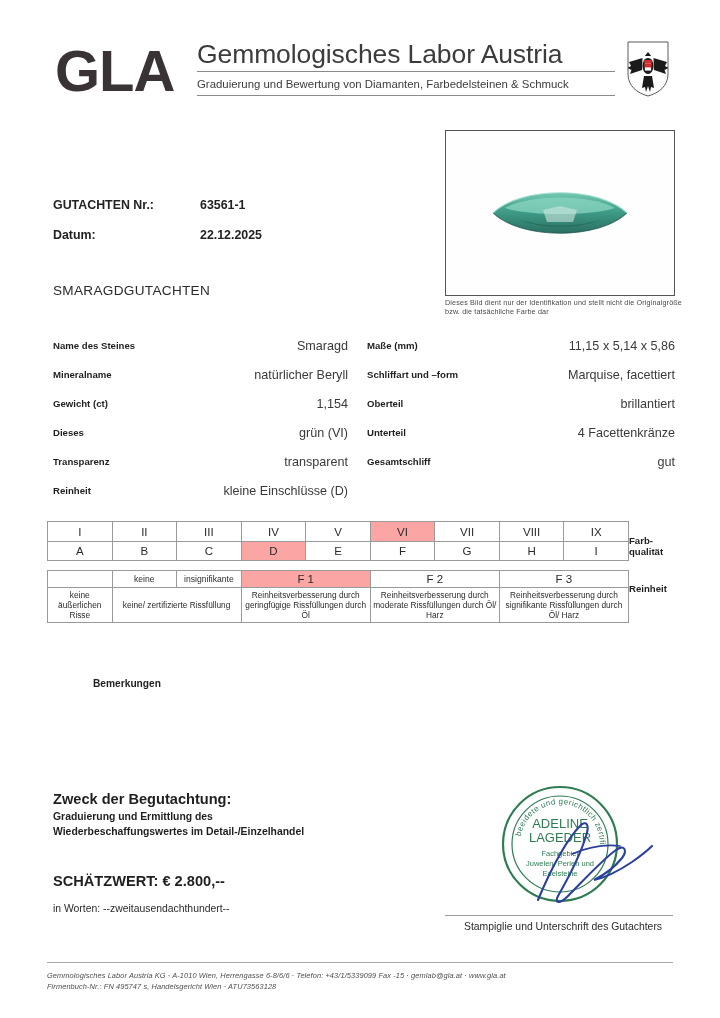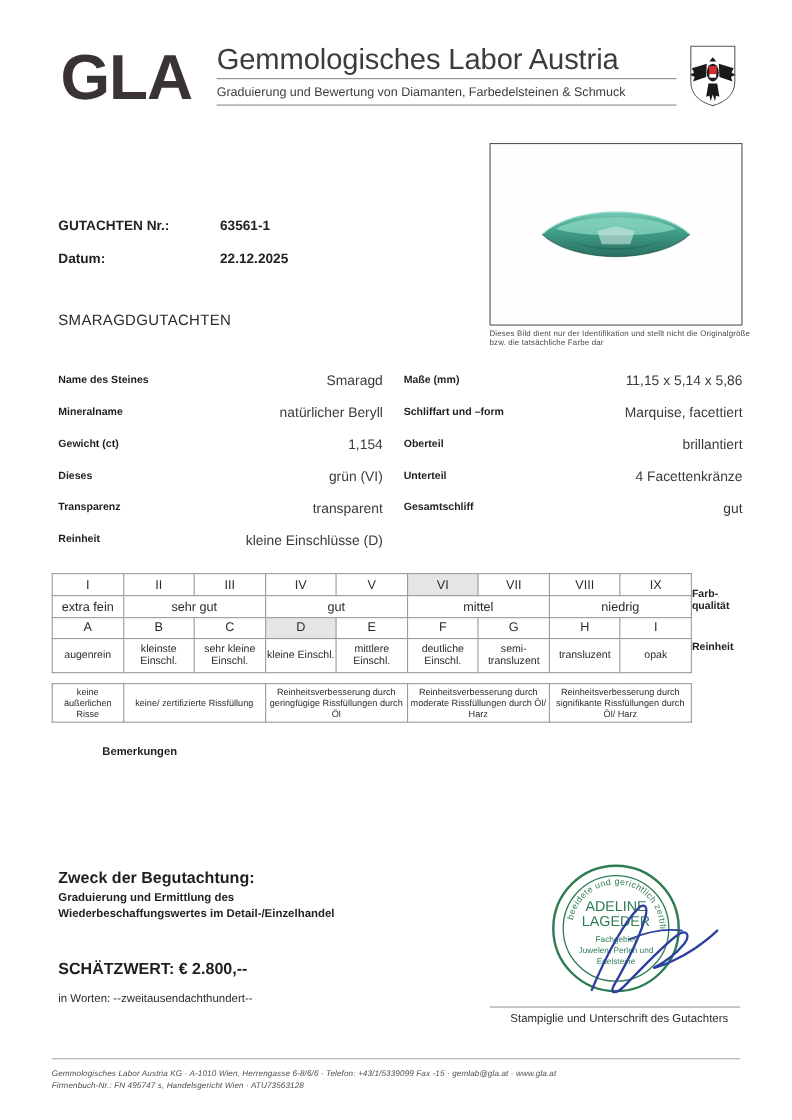--- a/index.html
+++ b/index.html
@@ -177,21 +177,21 @@
     border: 1px solid #9a9a9a;
     text-align: center;
     vertical-align: middle;
     color: #2b2b2b;
     padding: 0;
   }
   .r-roman td { height: 19px; font-size: 11.5px; }
   .r-word  td { height: 19px; font-size: 11.5px; }
   .r-let   td { height: 18px; font-size: 11.5px; }
   .r-desc  td { height: 30px; font-size: 9.6px; line-height: 11.2px; }
-  .hl { background: #e5e5e5; }
+  .hl { background: #fca5a5; }
   .side-lbl {
     position: absolute;
     right: 0;
     width: 44px;
     font-size: 9.6px;
     font-weight: bold;
     color: #1f1f1f;
     line-height: 11px;
     text-align: left;
   }
@@ -428,54 +428,44 @@
           <td>I</td>
           <td>II</td>
           <td>III</td>
           <td>IV</td>
           <td>V</td>
           <td class="hl">VI</td>
           <td>VII</td>
           <td>VIII</td>
           <td>IX</td>
         </tr>
-      <tr class="r-word" id="row-words">
-          <td colspan="1">extra fein</td>
-          <td colspan="2">sehr gut</td>
-          <td colspan="2">gut</td>
-          <td colspan="2">mittel</td>
-          <td colspan="2">niedrig</td>
-        </tr>
       <tr class="r-let" id="row-letters">
           <td>A</td>
           <td>B</td>
           <td>C</td>
           <td class="hl">D</td>
           <td>E</td>
           <td>F</td>
           <td>G</td>
           <td>H</td>
           <td>I</td>
         </tr>
-      <tr class="r-desc" id="row-desc">
-          <td>augenrein</td>
-          <td>kleinste Einschl.</td>
-          <td>sehr kleine Einschl.</td>
-          <td>kleine Einschl.</td>
-          <td>mittlere Einschl.</td>
-          <td>deutliche Einschl.</td>
-          <td>semi-transluzent</td>
-          <td>transluzent</td>
-          <td>opak</td>
-        </tr>
     </tbody>
   </table>
 
   <table class="treat">
     <tbody>
+      <tr class="t-head" id="row-thead">
+          <td colspan="1"></td>
+          <td colspan="1">keine</td>
+          <td colspan="1">insignifikante</td>
+          <td colspan="2" class="big hl">F 1</td>
+          <td colspan="2" class="big">F 2</td>
+          <td colspan="2" class="big">F 3</td>
+        </tr>
       <tr class="t-body" id="row-tbody">
           <td colspan="1">keine äußerlichen Risse</td>
           <td colspan="2">keine/ zertifizierte Rissfüllung</td>
           <td colspan="2">Reinheitsverbesserung durch geringfügige Rissfüllungen durch Öl</td>
           <td colspan="2">Reinheitsverbesserung durch moderate Rissfüllungen durch Öl/ Harz</td>
           <td colspan="2">Reinheitsverbesserung durch signifikante Rissfüllungen durch Öl/ Harz</td>
         </tr>
     </tbody>
   </table>
 </div>

